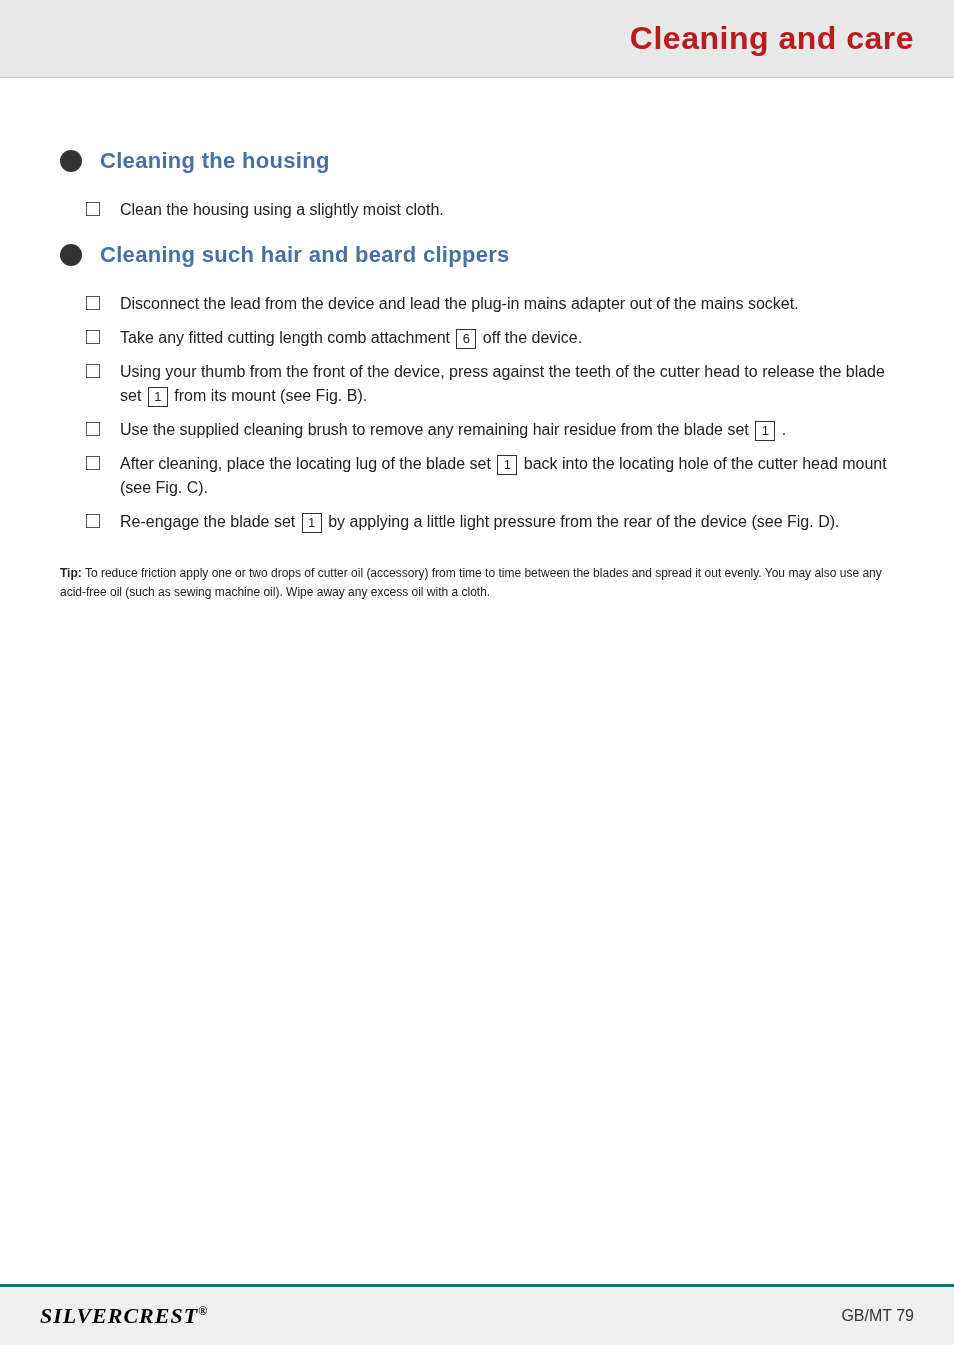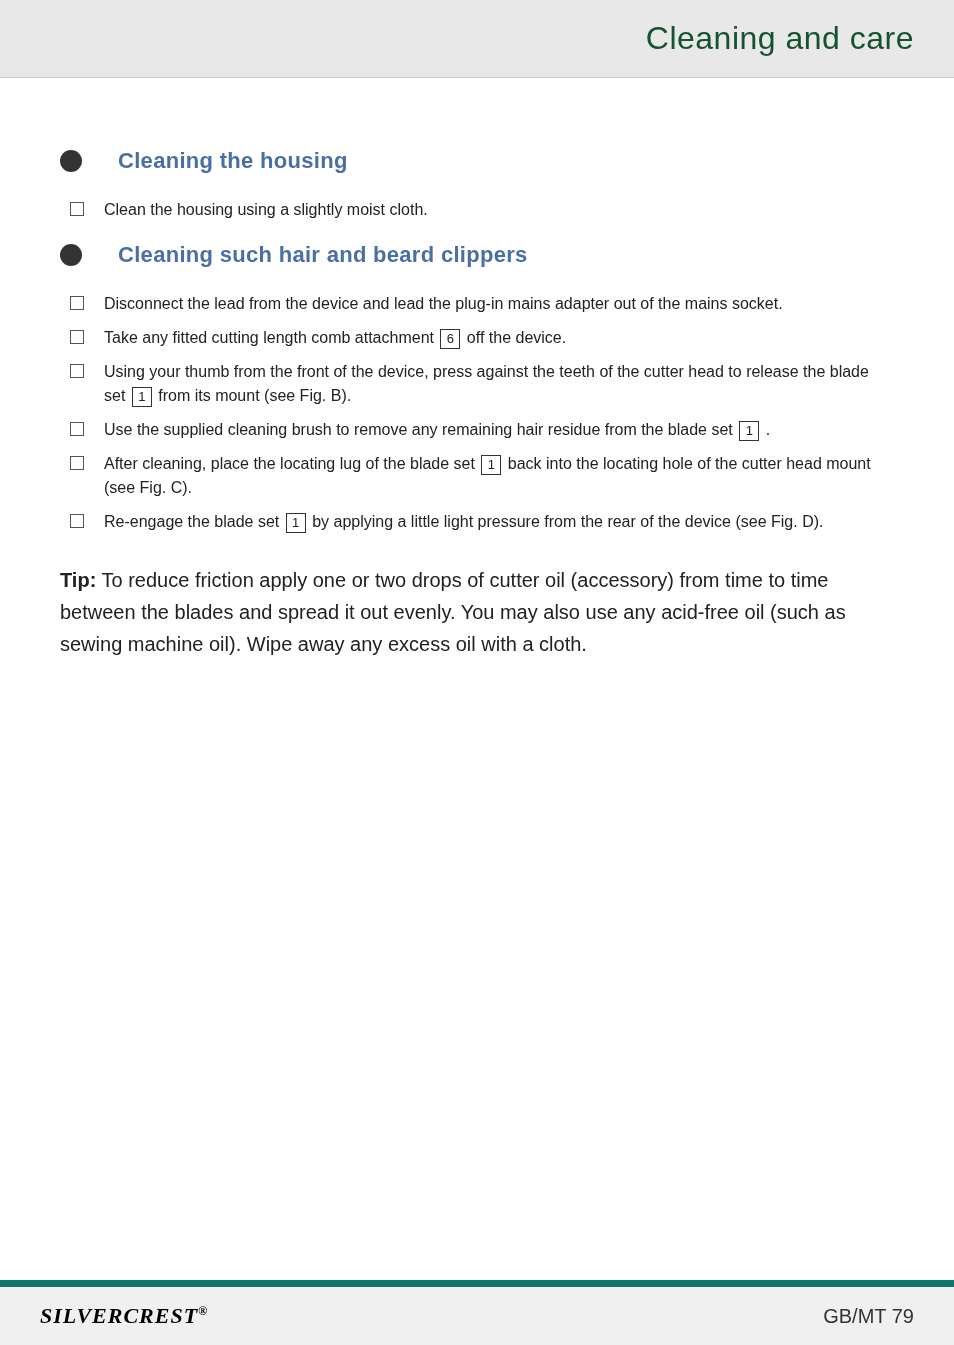--- a/index.html
+++ b/index.html
@@ -31,22 +31,22 @@
       background: #e8e8e8;
       padding: 20px 40px 20px 40px;
       display: flex;
       justify-content: flex-end;
       align-items: center;
       border-bottom: 1px solid #ccc;
     }
 
     .header-title {
       font-size: 32px;
-      font-weight: 400;
-      color: #14532d;
+      font-weight: 700;
+      color: #b91c1c;
       letter-spacing: 0.5px;
     }
 
     .content {
       flex: 1;
       padding: 40px 60px 40px 60px;
     }
 
     .section-heading {
       display: flex;
@@ -62,32 +62,32 @@
       border-radius: 50%;
       margin-right: 18px;
       flex-shrink: 0;
     }
 
     .section-title {
       font-size: 22px;
       font-weight: 700;
       color: #4a6fa5;
       letter-spacing: 0.3px;
-      margin-left: 18px;
     }
 
     .list-items {
       margin-left: 10px;
     }
 
     .list-item {
       display: flex;
       align-items: flex-start;
       margin-bottom: 10px;
       line-height: 1.5;
+      margin-left: 16px;
     }
 
     .list-bullet {
       width: 14px;
       height: 14px;
       border: 1.5px solid #555;
       flex-shrink: 0;
       margin-right: 20px;
       margin-top: 4px;
     }
@@ -107,55 +107,55 @@
       height: 20px;
       font-size: 13px;
       font-weight: normal;
       line-height: 1;
       margin: 0 2px;
       vertical-align: middle;
     }
 
     .tip-section {
       margin-top: 30px;
-      font-size: 20px;
+      font-size: 12px;
       color: #222;
       line-height: 1.6;
     }
 
     .tip-bold {
       font-weight: 700;
     }
 
     .footer {
       background: #f0f0f0;
       padding: 16px 40px;
       display: flex;
       align-items: center;
       justify-content: space-between;
-      border-top: 7px solid #0f766e;
+      border-top: 3px solid #0f766e;
       margin-top: auto;
     }
 
     .brand-logo {
       font-size: 22px;
       font-weight: 900;
       color: #000;
       font-style: italic;
       letter-spacing: 1px;
       font-family: 'Georgia', serif;
     }
 
     .brand-logo sup {
       font-size: 12px;
       vertical-align: super;
     }
 
     .page-info {
-      font-size: 20px;
+      font-size: 16px;
       color: #333;
     }
 
     .section-gap {
       margin-top: 20px;
     }
   </style>
 </head>
 <body>
 

